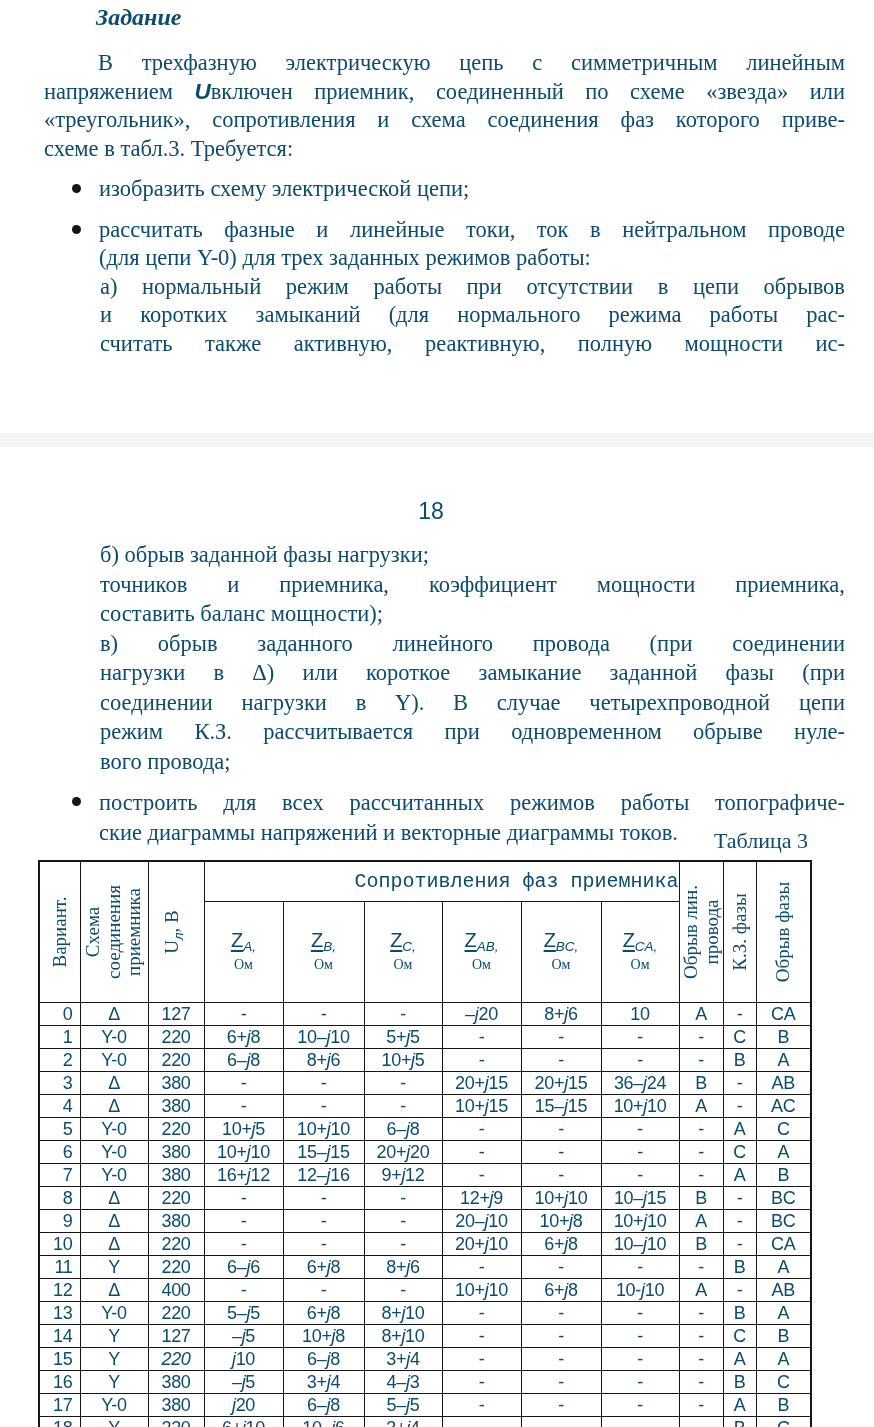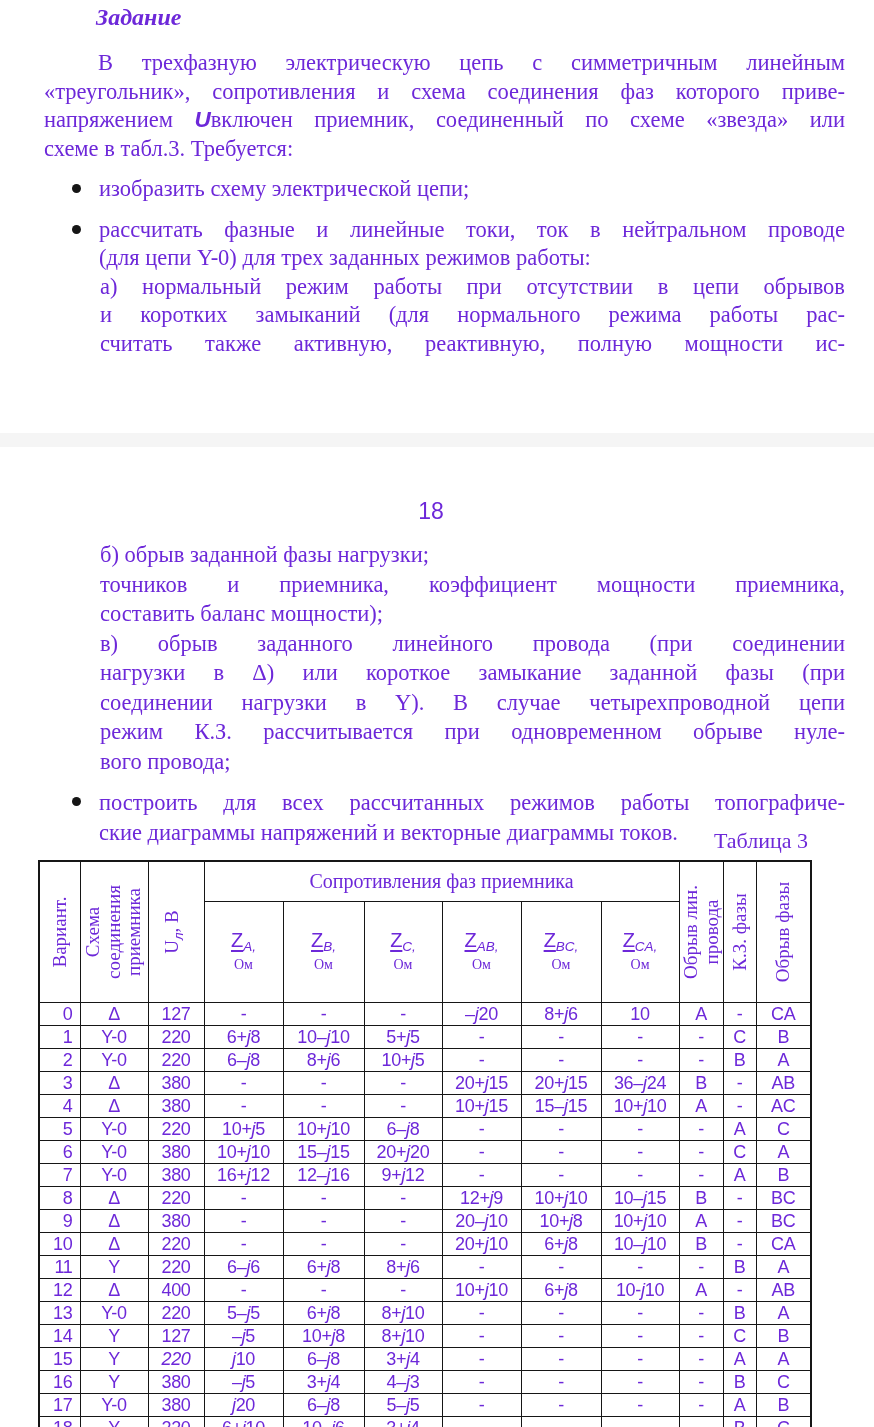--- a/index.html
+++ b/index.html
@@ -1,18 +1,18 @@
 <!DOCTYPE html>
 <html lang="ru"><head>
 <meta charset="utf-8">
 <style>
   html,body { margin:0; padding:0; background:#ffffff; }
   #page {
     position:relative; width:874px; height:1427px; background:#ffffff;
-    overflow:hidden; color:#6d28d9;
+    overflow:hidden; color:#0c4a6e;
     font-family:"Liberation Serif", serif;
   }
   
   #doc-title {
     position:absolute; left:96px; top:4px;
     font-size:24px; font-weight:bold; font-style:italic;
   }
   .textcol { position:absolute; left:44px; width:801px; font-size:22.5px; }
   #page1-text { top:49px;  line-height:28.5px; }
   #page2-text { top:540px; line-height:29.5px; }
@@ -42,21 +42,21 @@
   #table-wrap { position:absolute; left:38px; top:860px; }
   table#var-table {
     border-collapse:collapse; table-layout:fixed;
     width:772px; height:563px;
     border:2.5px solid #161616;
   }
   #var-table th, #var-table td {
     border:1.6px solid #161616; padding:0; overflow:hidden;
   }
   #var-table th { font-weight:normal; }
-  .group-head { font-size:20px; text-align:center; font-family:Liberation Serif, serif; }
+  .group-head { font-size:20px; text-align:right; font-family:Liberation Mono, monospace; }
   th.vert { position:relative; }
   th.vert .rot {
     position:absolute; top:50%; left:50%; width:142px;
     transform:translate(-50%,-50%) rotate(-90deg);
     text-align:center; font-size:19px; line-height:20.5px;
     font-family:"Liberation Serif", serif; white-space:normal;
   }
   th.vert .rot.narrow { width:118px; }
   .zcell { vertical-align:middle; }
   .zwrap { display:flex; flex-direction:column; align-items:center; justify-content:center; height:100%; }
@@ -77,22 +77,22 @@
 </head>
 <body>
 
 <div id="page">
 
   <div id="doc-title">Задание</div>
 
   <div id="page1-text" class="textcol">
       <div class="tblock tb-para">
         <div class="tline justify findent">В трехфазную электрическую цепь с симметричным линейным</div>
+        <div class="tline justify">напряжением <span class="fmt-u">U</span>включен приемник, соединенный по схеме «звезда» или</div>
         <div class="tline justify">«треугольник», сопротивления и схема соединения фаз которого приве-</div>
-        <div class="tline justify">напряжением <span class="fmt-u">U</span>включен приемник, соединенный по схеме «звезда» или</div>
         <div class="tline">схеме в табл.3. Требуется:</div>
       </div>
       <div class="tblock tb-bullet">
         <span class="bdot"></span>
         <div class="tline">изобразить схему электрической цепи;</div>
       </div>
       <div class="tblock tb-bullet">
         <span class="bdot"></span>
         <div class="tline justify">рассчитать фазные и линейные токи, ток в нейтральном проводе</div>
         <div class="tline">(для цепи Y-0) для трех заданных режимов работы:</div>

